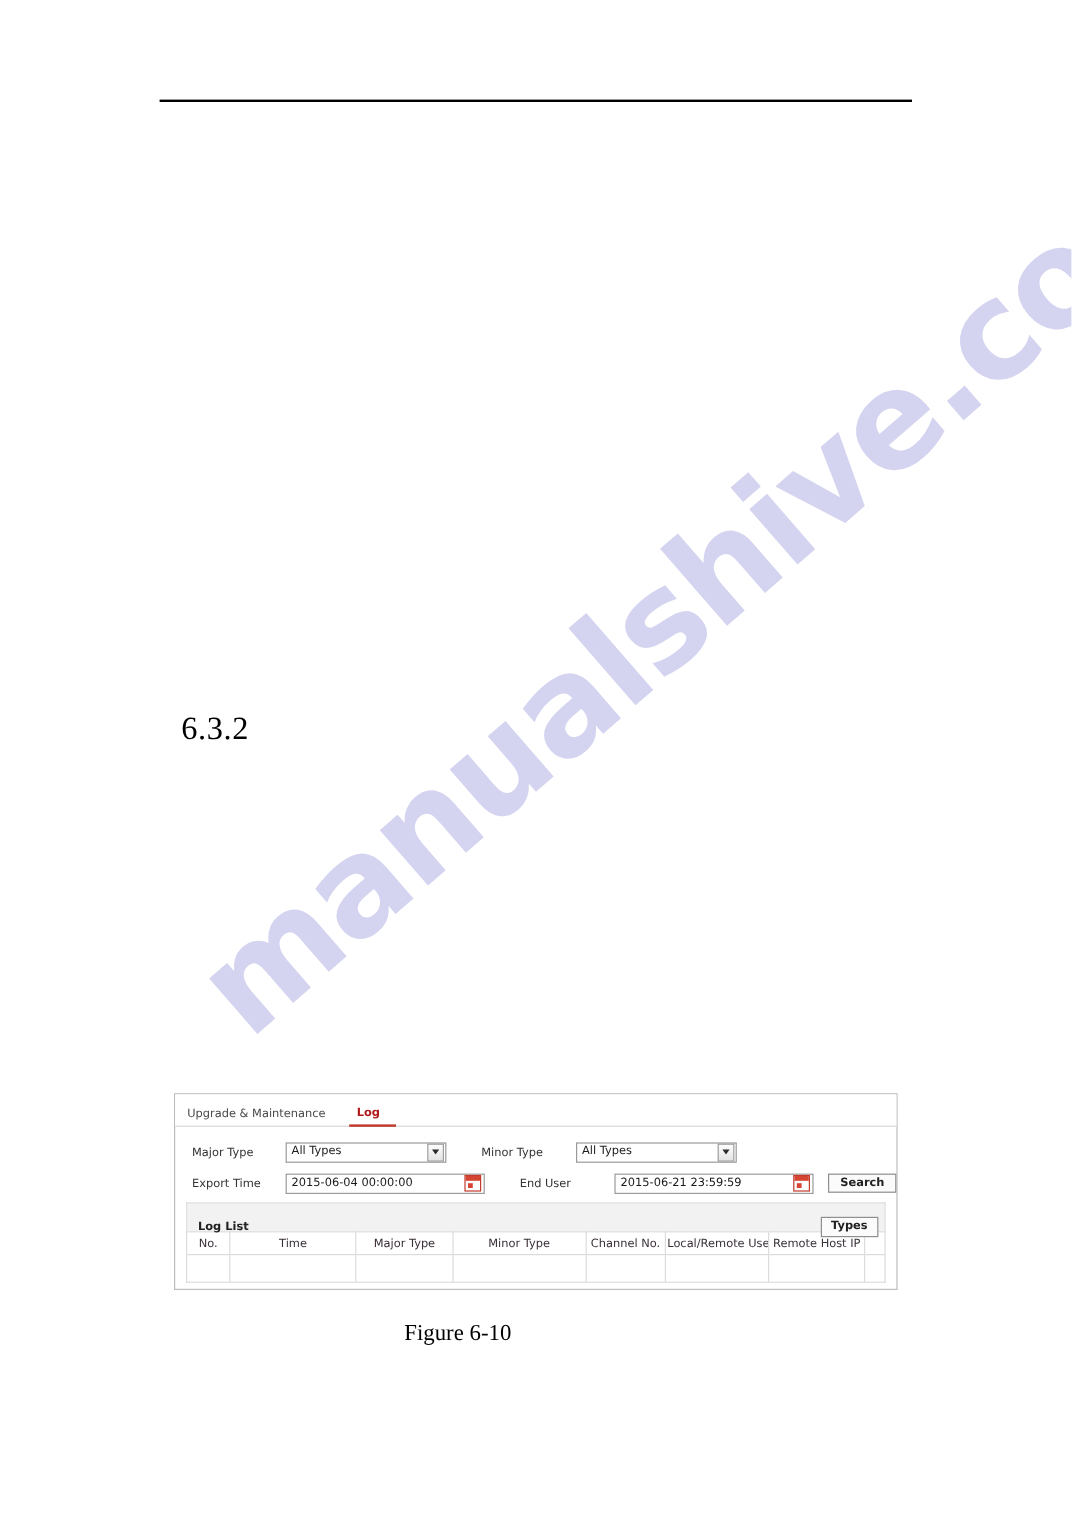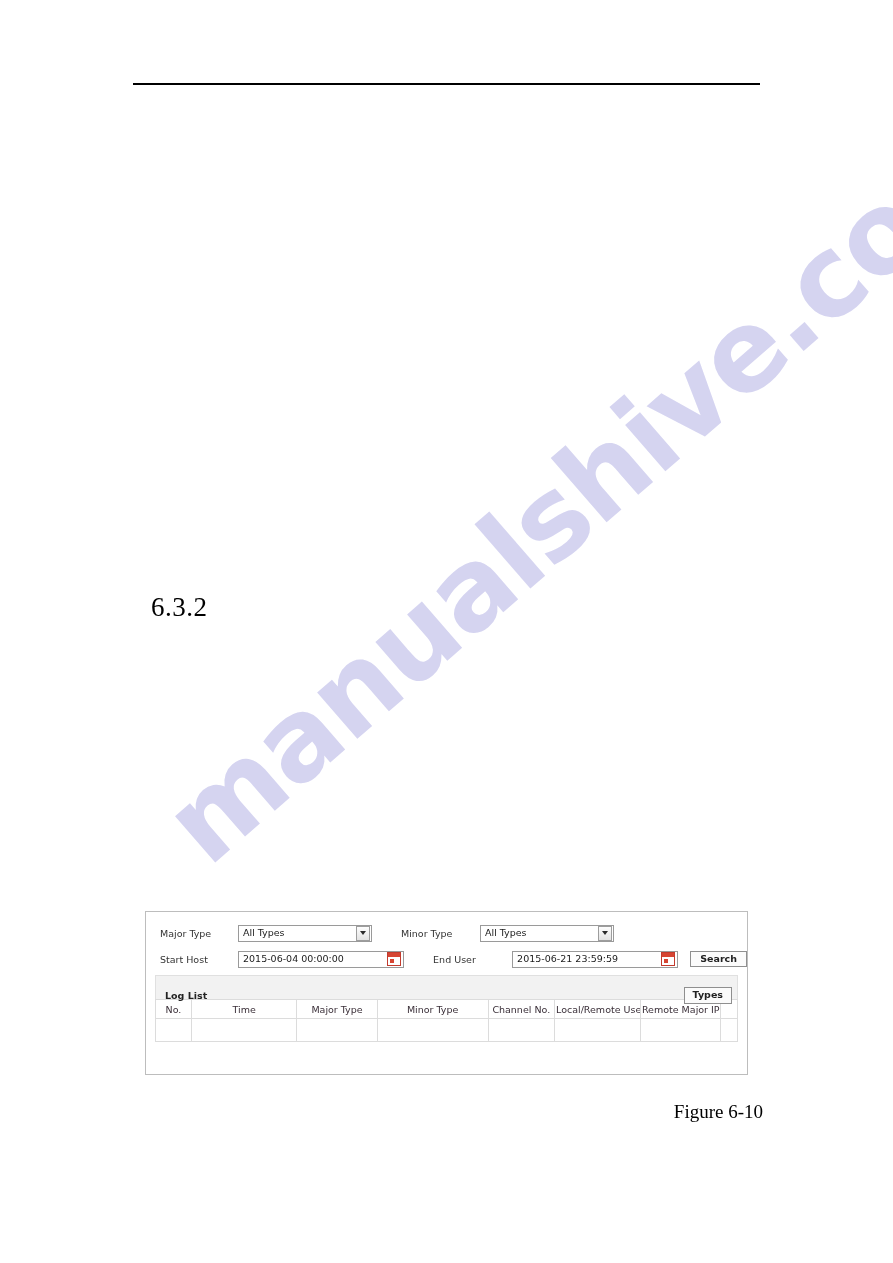--- a/index.html
+++ b/index.html
@@ -63,21 +63,21 @@
     letter-spacing: 0.5px;
     z-index: 6;
   }
 
   
   .figure-caption {
     position: absolute;
     left: 0;
     top: 1101px;
     width: 763px;
-    text-align: right;
+    text-align: center;
     font-family: "Liberation Serif", serif;
     font-size: 19px;
     color: #000000;
     z-index: 6;
   }
 
   
   .ui-panel {
     position: absolute;
     left: 145px;
@@ -276,20 +276,24 @@
 <div class="watermark">
   <div class="watermark-text">manualshive.com</div>
 </div>
 
 <div class="header-rule"></div>
 
 <div class="section-number">6.3.2</div>
 
 <div class="ui-panel">
 
+  <div class="tab-strip">
+    <div class="tab">Upgrade &amp; Maintenance</div>
+    <div class="tab active">Log</div>
+  </div>
 
   <div class="form-area">
 
     <div class="form-row">
       <div class="field-label">Major Type</div>
       <div class="input-wrap select-box">
         <span class="input-text">All Types</span>
         <span class="dropdown-btn">
             <span class="caret"></span>
           </span>
@@ -298,21 +302,21 @@
       <div class="label-mid">Minor Type</div>
       <div class="input-wrap select-box">
         <span class="input-text">All Types</span>
         <span class="dropdown-btn">
             <span class="caret"></span>
           </span>
       </div>
     </div>
 
     <div class="form-row">
-      <div class="field-label">Start Host</div>
+      <div class="field-label">Export Time</div>
       <div class="input-wrap date-box">
         <span class="input-text">2015-06-04 00:00:00</span>
         <span class="cal-btn"></span>
       </div>
       <div class="gap-mid"></div>
       <div class="label-mid">End User</div>
       <div class="input-wrap date-box">
         <span class="input-text">2015-06-21 23:59:59</span>
         <span class="cal-btn"></span>
       </div>
@@ -337,21 +341,21 @@
       <col style="width:3%">
     </colgroup>
     <thead>
       <tr>
         <th>No.</th>
         <th>Time</th>
         <th>Major Type</th>
         <th>Minor Type</th>
         <th>Channel No.</th>
         <th>Local/Remote User</th>
-        <th>Remote Major IP</th>
+        <th>Remote Host IP</th>
         <th></th>
       </tr>
     </thead>
     <tbody>
       <tr>
         <td></td>
         <td></td>
         <td></td>
         <td></td>
         <td></td>

